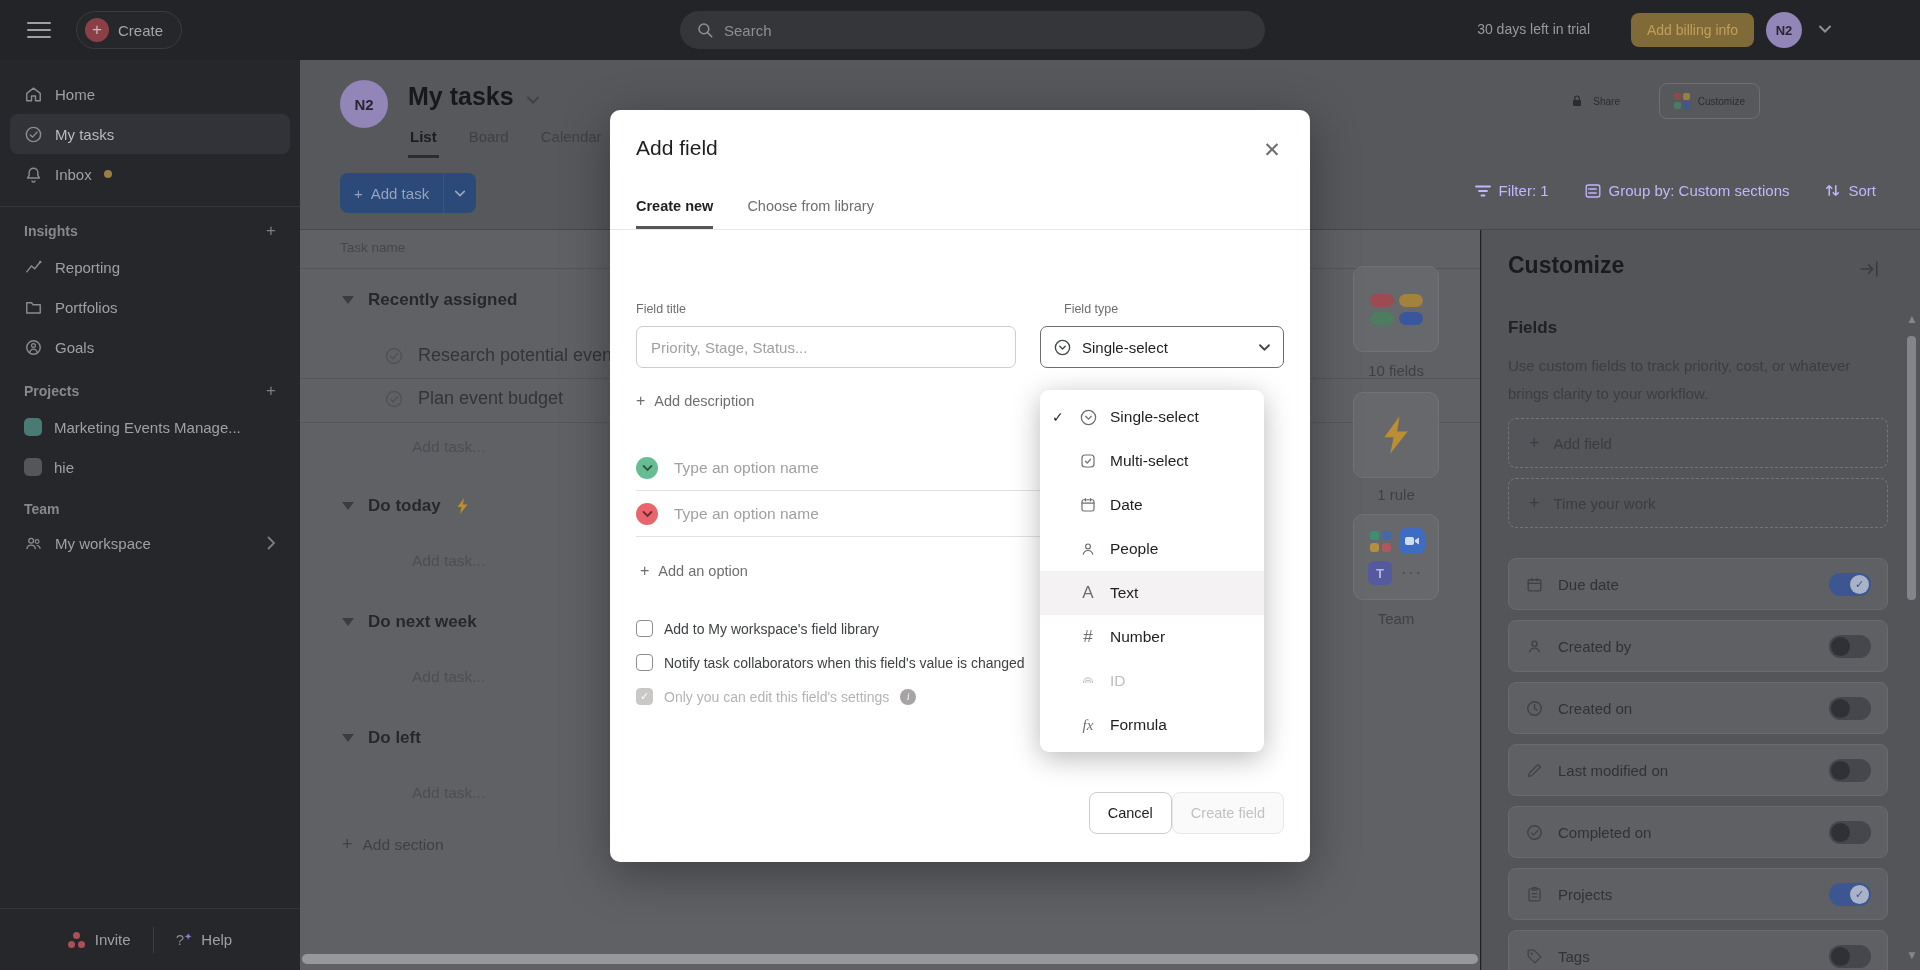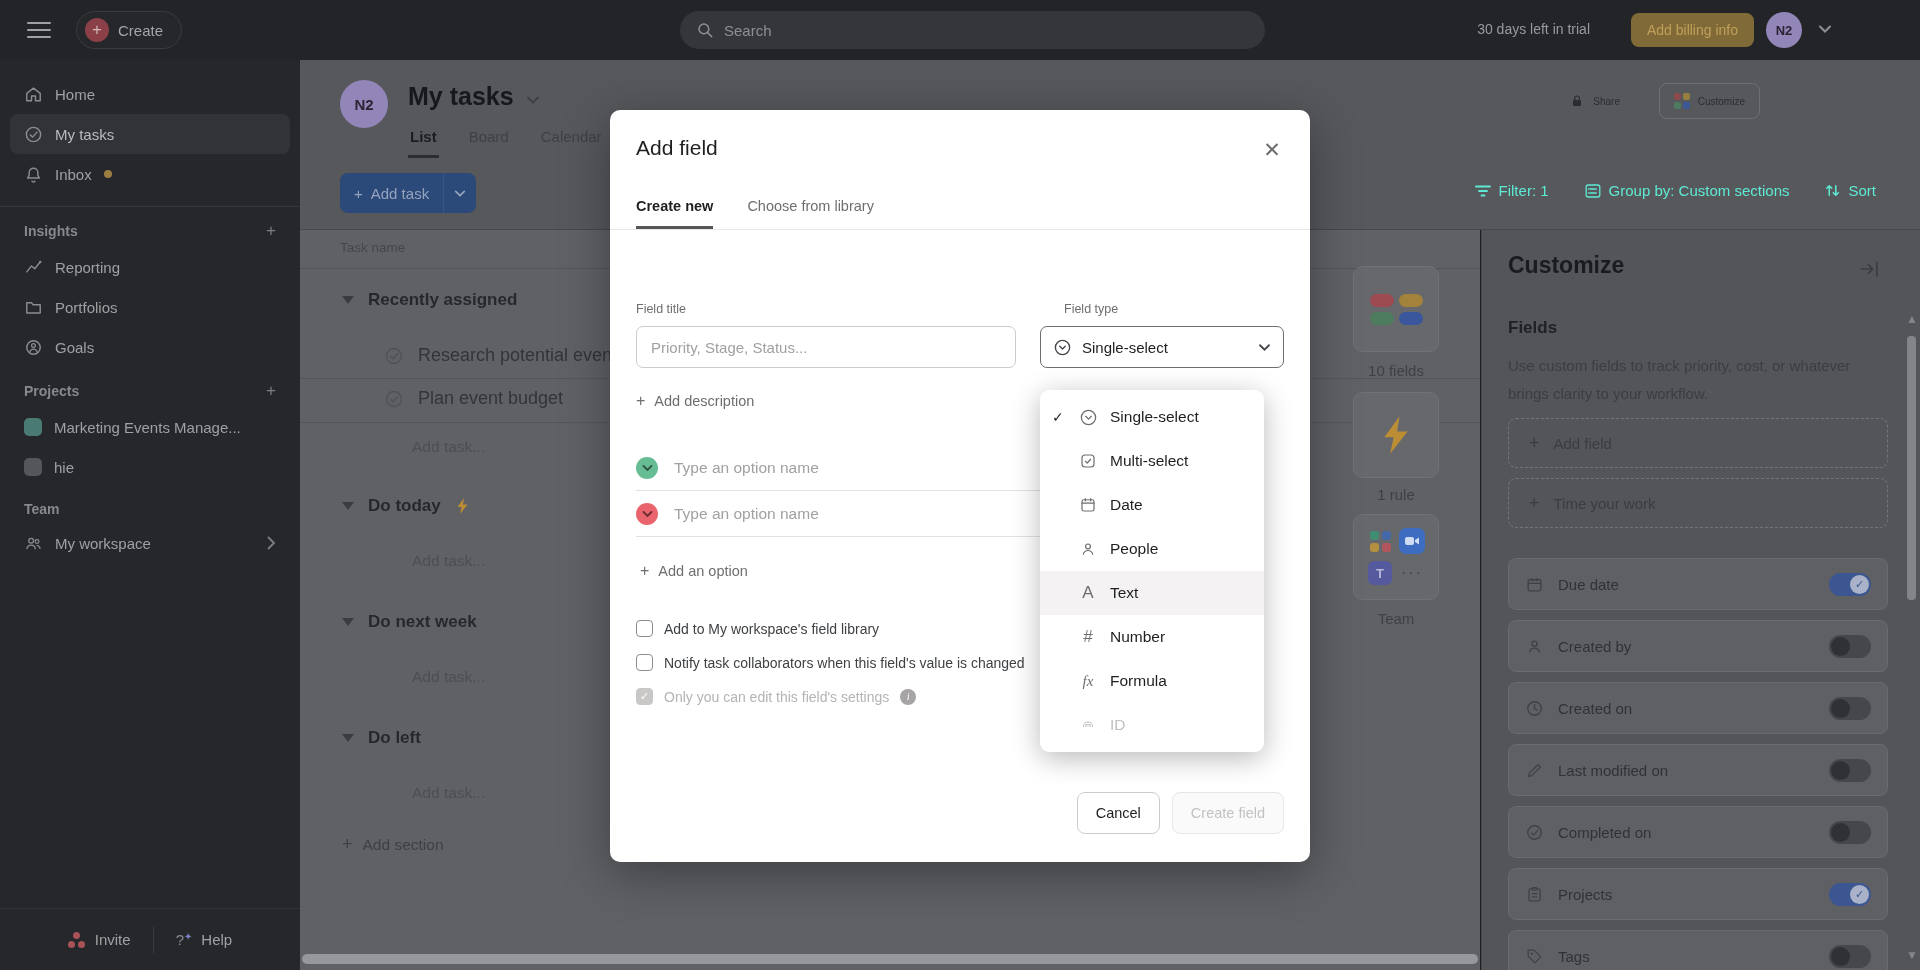--- a/index.html
+++ b/index.html
@@ -56,21 +56,21 @@
   .share-btn, .cust-btn { position:absolute; top:23px; height:36px; display:flex; align-items:center; gap:8px;
     color:#2b2c30; font-size:10px; cursor:pointer; }
   .share-btn { right:300px; }
   .cust-btn { right:160px; border:1px solid #6e6f73; border-radius:8px; padding:0 14px; }
   .grid-ic { display:grid; grid-template-columns:7px 7px; grid-template-rows:7px 7px; gap:2px; }
   .grid-ic i { border-radius:2px; }
   .addtask-btn { position:absolute; left:40px; top:113px; height:40px; display:flex; align-items:stretch;
     background:#2b4979; border-radius:8px; color:#96a3be; font-size:15px; cursor:pointer; overflow:hidden; }
   .addtask-main { display:flex; align-items:center; gap:8px; padding:0 14px; }
   .addtask-caret { display:flex; align-items:center; padding:0 10px; border-left:1px solid #3a5584; }
-  .filter-row { position:absolute; right:44px; top:122px; display:flex; gap:36px; color:#5eead4; font-size:15px; }
+  .filter-row { position:absolute; right:44px; top:122px; display:flex; gap:36px; color:#c4b5fd; font-size:15px; }
   .filter-item { display:flex; align-items:center; gap:8px; cursor:pointer; }
   .band-divider { position:absolute; left:300px; top:229px; width:1620px; height:1px; background:#47484c; }
 
   
   .list-area { position:absolute; left:300px; top:230px; width:1180px; height:740px; background:#606165; }
   .col-header { position:absolute; left:40px; top:10px; color:#45464a; font-size:13.5px; }
   .col-line { position:absolute; left:0; top:38px; width:1180px; height:1px; background:#54555a; }
   .section-title { display:flex; align-items:center; gap:14px; color:#27282c; font-size:17px; font-weight:600; }
   .tri { width:0; height:0; border-left:6px solid transparent; border-right:6px solid transparent; border-top:8px solid #3b3c40; cursor:pointer; }
   .task-row { display:flex; align-items:center; gap:14px; color:#333438; font-size:18px; }
@@ -143,21 +143,21 @@
   .opt-circle { width:22px; height:22px; border-radius:50%; display:flex; align-items:center; justify-content:center; cursor:pointer; }
   .opt-input { border:none; outline:none; flex:1; font-size:15.5px; color:#1e1f21; font-family:"Liberation Sans",sans-serif; }
   .opt-input::placeholder { color:#a2a0a2; }
   .chk-row { position:absolute; left:26px; display:flex; align-items:center; gap:11px; font-size:14px; color:#3f4245; }
   .chk { width:17px; height:17px; border:1px solid #8f8c8c; border-radius:4px; background:#fff; cursor:pointer; flex:none; }
   .chk.checked-disabled { background:#cac7c7; border-color:#cac7c7; color:#fff; font-size:11px;
     display:flex; align-items:center; justify-content:center; }
   .chk-row.disabled { color:#b5b3b4; }
   .info-ic { width:16px; height:16px; border-radius:50%; background:#a6a4a5; color:#fff; font-size:10.5px; font-style:italic;
     display:flex; align-items:center; justify-content:center; font-family:"Liberation Serif",serif; }
-  .modal-footer { position:absolute; right:26px; bottom:28px; display:flex; gap:12px; }
+  .modal-footer { position:absolute; right:26px; bottom:28px; display:flex; }
   .btn-cancel { height:42px; padding:0 18px; border:1px solid #cfcbcb; border-radius:8px; background:#fff; color:#1e1f21;
     font-size:14.5px; cursor:pointer; display:flex; align-items:center; }
   .btn-create { height:42px; padding:0 18px; border:1px solid #e8e6e6; border-radius:8px; background:#fbfafa; color:#c3c1c2;
     font-size:14.5px; display:flex; align-items:center; }
 
   
   .dropdown { position:absolute; left:1040px; top:390px; width:224px; background:#ffffff; border-radius:9px;
     box-shadow:0 6px 28px rgba(0,0,0,0.28); padding:5px 0; z-index:20; }
   .dd-item { height:44px; display:flex; align-items:center; padding:0 12px; cursor:pointer; }
   .dd-item.hl { background:#f4f2f2; }
@@ -656,29 +656,29 @@
     <div class="dd-item hl">
       <span class="dd-check"></span>
       <span class="dd-icon" style="font-size:17px">A</span>
       <span class="dd-label">Text</span>
     </div>
     <div class="dd-item">
       <span class="dd-check"></span>
       <span class="dd-icon" style="font-size:17px">#</span>
       <span class="dd-label">Number</span>
     </div>
-    <div class="dd-item">
-      <span class="dd-check"></span>
-      <span class="dd-icon fx">fx</span>
-      <span class="dd-label">Formula</span>
-    </div>
     <div class="dd-item disabled">
       <span class="dd-check"></span>
       <span class="dd-icon">
         <svg class="ic" width="18" height="18" viewBox="0 0 24 24">
             <path d="M12 8a6 6 0 0 1 6 6M12 11a3 3 0 0 1 3 3M6 14a6 6 0 0 1 6-6M9 14a3 3 0 0 1 3-3M12 14h.01" fill="none" stroke="currentColor" stroke-width="1.5" stroke-linecap="round"></path>
           </svg>
       </span>
       <span class="dd-label">ID</span>
     </div>
+    <div class="dd-item">
+      <span class="dd-check"></span>
+      <span class="dd-icon fx">fx</span>
+      <span class="dd-label">Formula</span>
+    </div>
   </div>
 
 </div>
 
 </body></html>

